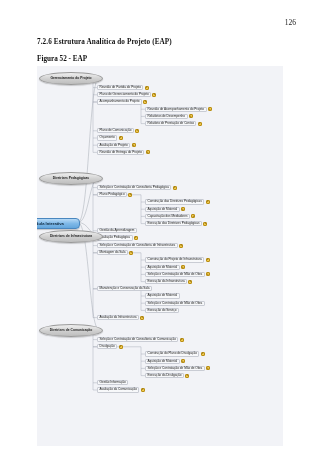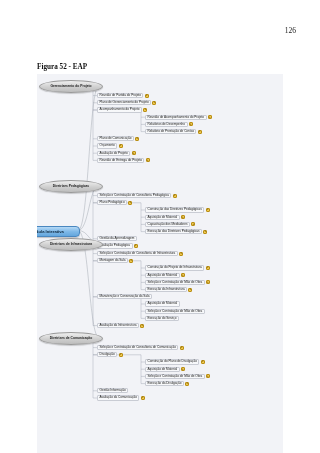--- a/index.html
+++ b/index.html
@@ -1,21 +1,21 @@
 <!DOCTYPE html>
 <html><head>
 <meta charset="utf-8">
 <style>
   html,body{margin:0;padding:0;}
   body{
     width:320px;height:453px;background:#ffffff;
     font-family:"Liberation Serif", serif;
     overflow:hidden;position:relative;
   }
-  .page{position:relative;width:320px;height:321px;margin-top:8px;}
+  .page{position:relative;width:320px;height:321px;}
 
   .page-number{
     position:absolute; right:24px; top:18px;
     font-size:7.5px; color:#1a1a1a; font-family:"Liberation Serif",serif;
   }
   .heading{
     position:absolute; left:37px; top:38px;
     font-size:7.2px; font-weight:bold; color:#111;
     letter-spacing:.1px;
   }
@@ -98,20 +98,21 @@
     font-family:"Liberation Sans",sans-serif;
     box-sizing:border-box;
   }
 </style>
 </head>
 <body>
 
 <div class="page">
 
   <div class="page-number">126</div>
+  <div class="heading">7.2.6 Estrutura Analítica do Projeto (EAP)</div>
   <div class="figure-label">Figura 52 - EAP</div>
 
   <div class="map">
     <div class="map-inner" id="map-inner">
       <svg class="wires" id="wires" viewBox="0 0 246 380" preserveAspectRatio="none">
           <path d="M41 156.5 C 52 156.5, 52 263.5, 62 263.5" stroke="#9aa0ab" stroke-width="0.45" fill="none"></path>
           <path d="M41 156.5 C 52 156.5, 52 169.5, 62 169.5" stroke="#9aa0ab" stroke-width="0.45" fill="none"></path>
           <path d="M41 156.5 C 52 156.5, 52 111.5, 62 111.5" stroke="#9aa0ab" stroke-width="0.45" fill="none"></path>
           <path d="M41 156.5 C 52 156.5, 52 11.5, 62 11.5" stroke="#9aa0ab" stroke-width="0.45" fill="none"></path>
           <path d="M56 21.6 L60 21.6" stroke="#9aa0ab" stroke-width="0.4" fill="none"></path>

